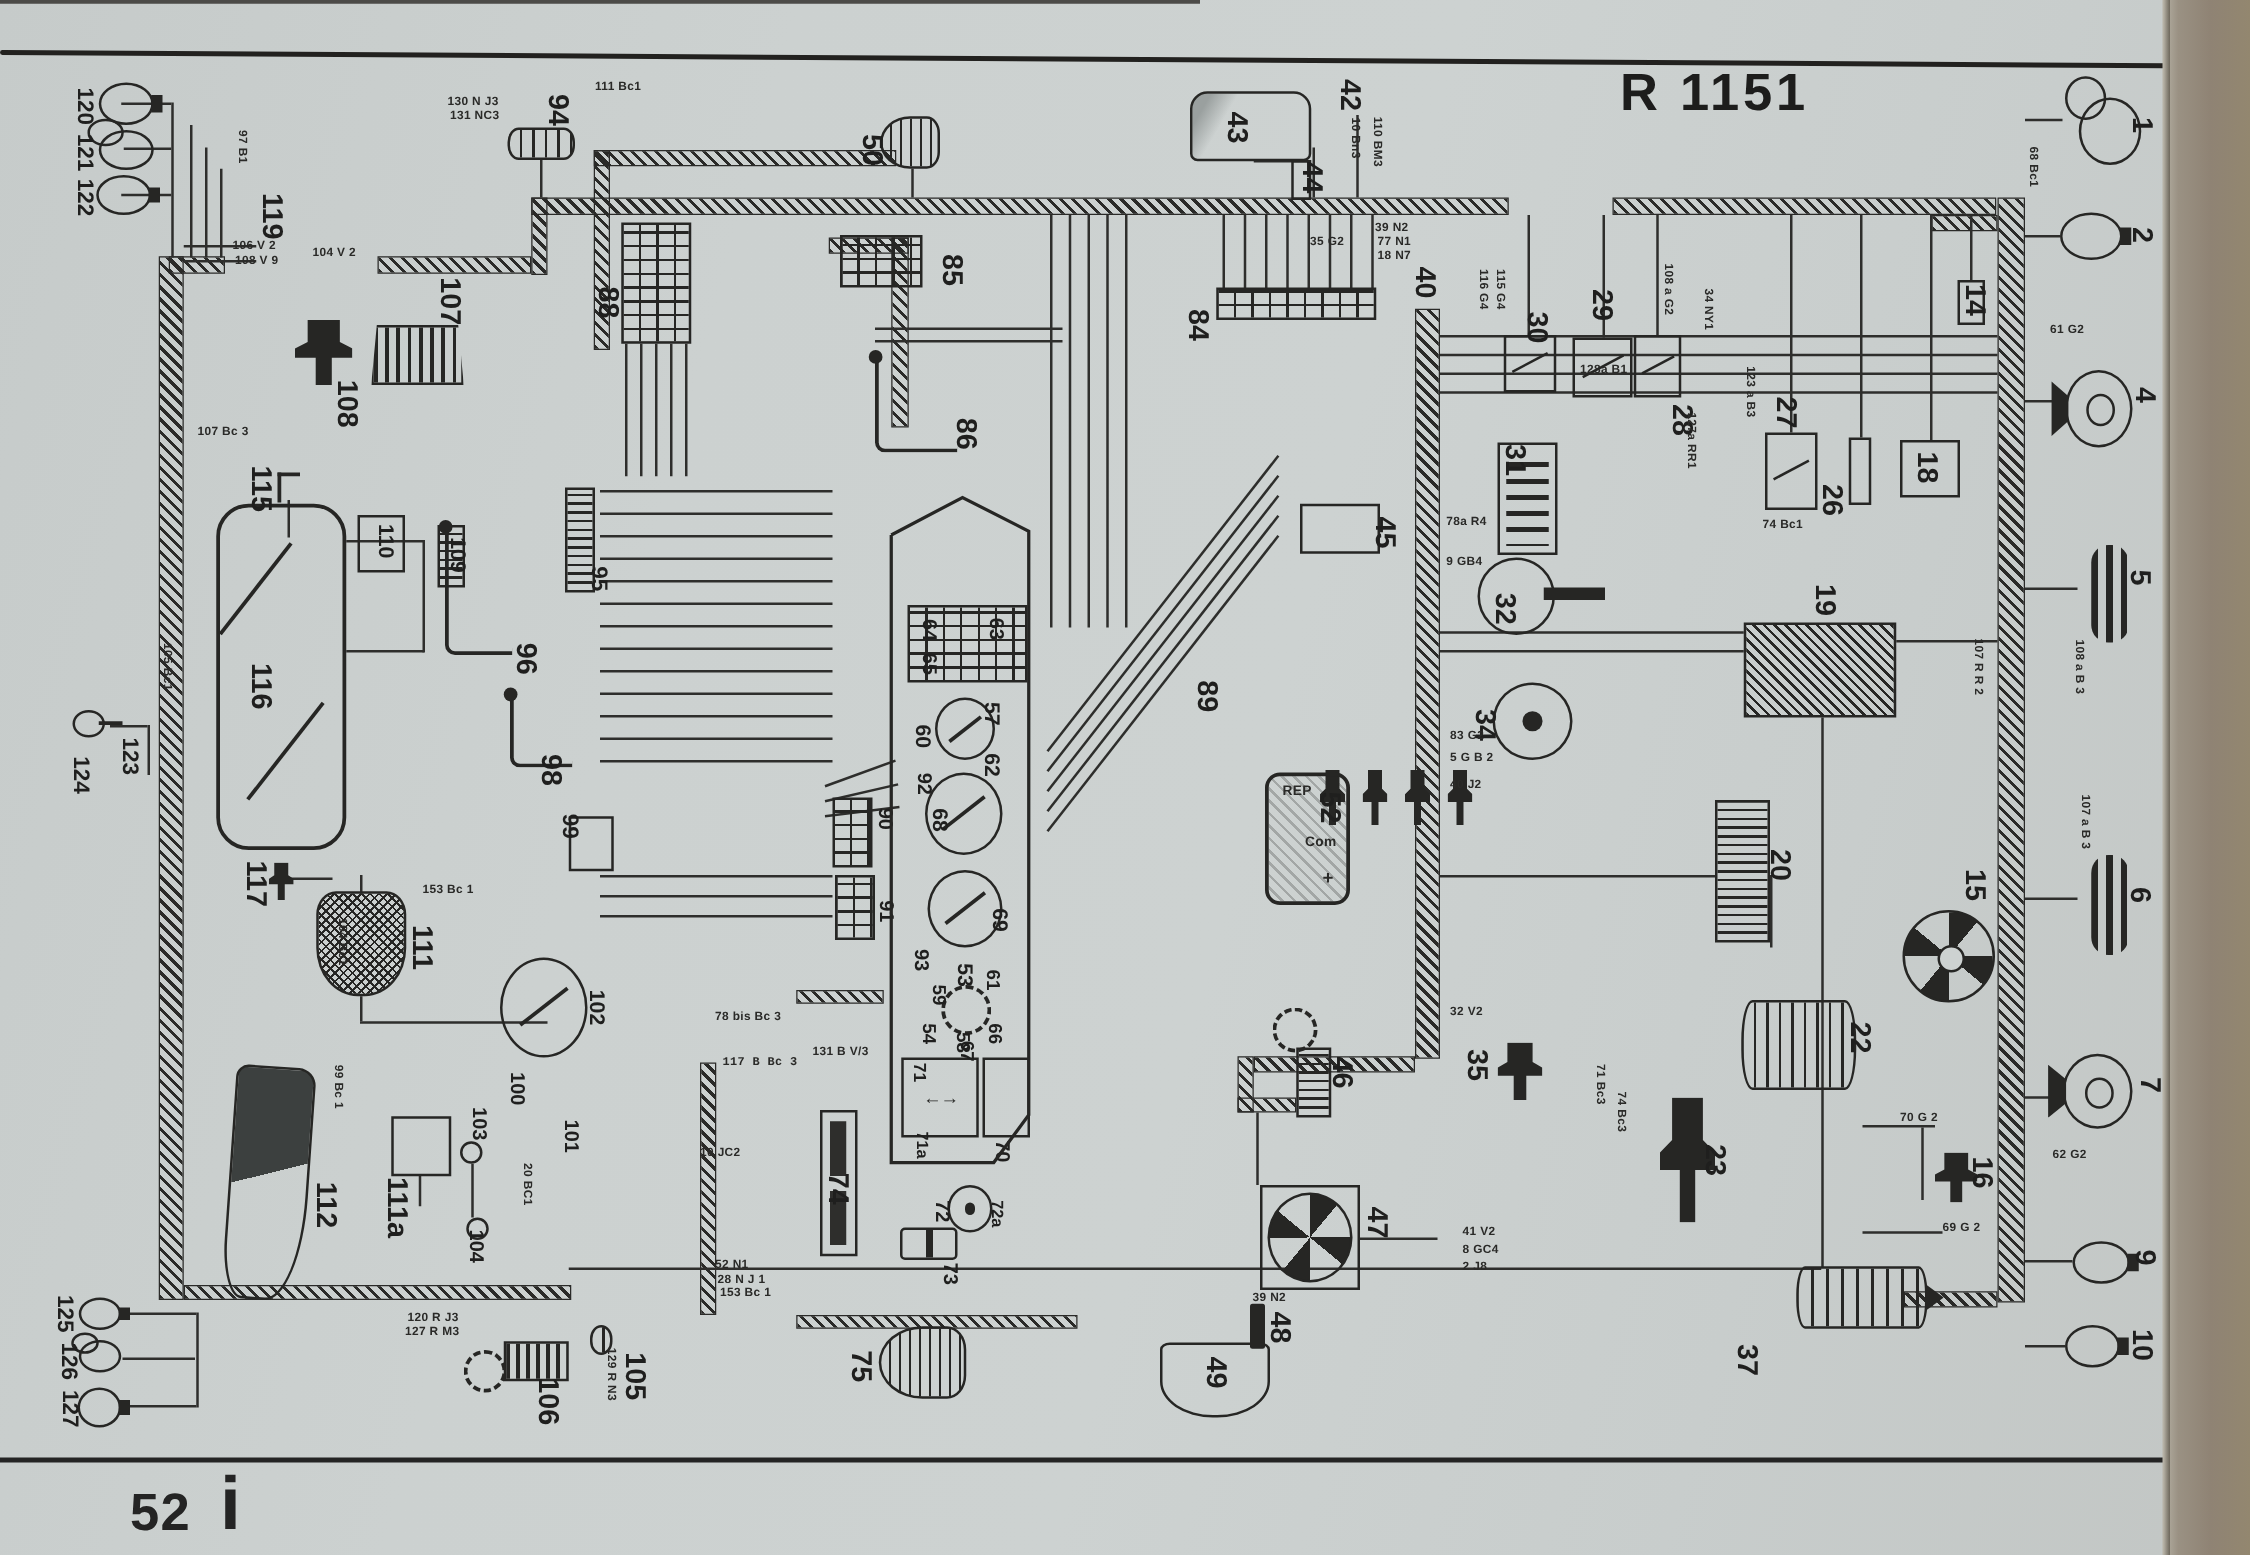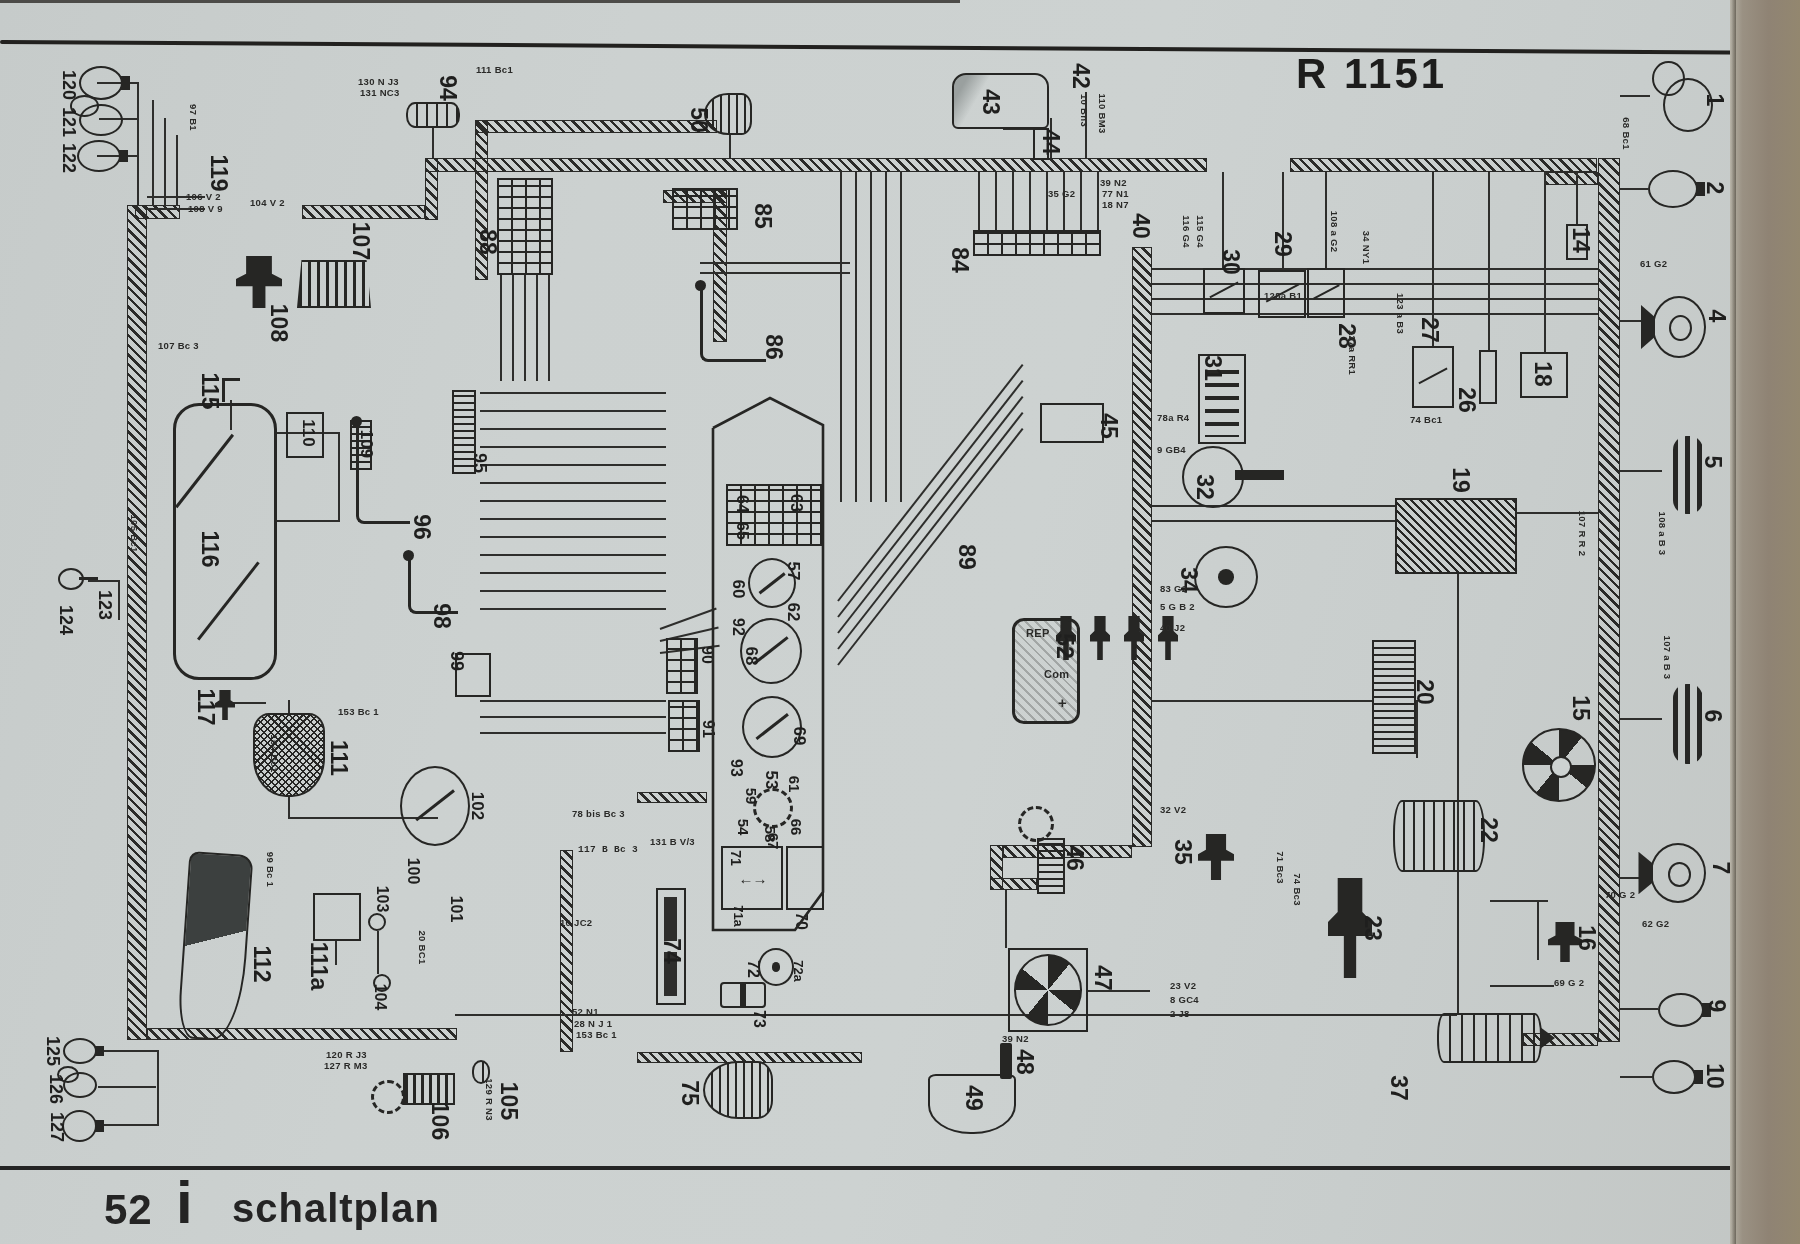--- a/index.html
+++ b/index.html
@@ -437,24 +437,24 @@
       <div class="wl" style="left: 1157px; top: 444px;">9 GB4</div>
       <div class="wl" style="left: 1560px; top: 528px; transform: rotate(90deg);">107 R R 2</div>
       <div class="wl" style="left: 1641px; top: 528px; transform: rotate(90deg);">108 a B 3</div>
       <div class="wl" style="left: 1646px; top: 652px; transform: rotate(90deg);">107 a B 3</div>
       <div class="wl" style="left: 1160px; top: 583px;">83 G2</div>
       <div class="wl" style="left: 1160px; top: 601px;">5 G B 2</div>
       <div class="wl" style="left: 1160px; top: 622px;">40 J2</div>
       <div class="wl" style="left: 1160px; top: 804px;">32 V2</div>
       <div class="wl" style="left: 1264px; top: 862px; transform: rotate(90deg);">71 Bc3</div>
       <div class="wl" style="left: 1281px; top: 884px; transform: rotate(90deg);">74 Bc3</div>
-      <div class="wl" style="left: 1605px; top: 889px;">70 G 2</div>
+      <div class="wl" style="left: 1520px; top: 889px;">70 G 2</div>
       <div class="wl" style="left: 1554px; top: 977px;">69 G 2</div>
       <div class="wl" style="left: 1642px; top: 918px;">62 G2</div>
-      <div class="wl" style="left: 1170px; top: 980px;">23 V2</div>
+      <div class="wl" style="left: 1170px; top: 980px;">41 V2</div>
       <div class="wl" style="left: 1170px; top: 994px;">8 GC4</div>
       <div class="wl" style="left: 1170px; top: 1008px;">2 J8</div>
       <div class="wl" style="left: 338px; top: 706px;">153 Bc 1</div>
       <div class="wl" style="left: 255px; top: 748px; transform: rotate(90deg);">104 Bc1</div>
       <div class="wl" style="left: 253px; top: 864px; transform: rotate(90deg);">99 Bc 1</div>
       <div class="wl" style="left: 405px; top: 942px; transform: rotate(90deg);">20 BC1</div>
       <div class="wl" style="left: 115px; top: 528px; transform: rotate(90deg);">105 Bc1</div>
       <div class="wl" style="left: 650px; top: 836px;">131 B V/3</div>
       <div class="wl" style="left: 578px; top: 844px; font-family: Liberation Mono, monospace;">117 B Bc 3</div>
       <div class="wl" style="left: 572px; top: 808px;">78 bis Bc 3</div>
@@ -472,17 +472,16 @@
     </div>
   <svg id="svgpanel" width="1800" height="1244">
     <polyline id="panelpoly" fill="none" stroke="#262624" stroke-width="2.6" points="713,428 770,398 823,425 823,892 795,930 713,930 713,428"></polyline>
   </svg>
 
   <div id="title">R 1151</div>
 
   <div id="footer-rule"></div>
   <div class="ftxt" id="pg-num">52</div>
   <div class="ftxt" id="pg-i">i</div>
-  <div class="ftxt" id="pg-sec">schaltplan</div>
 
   <div id="fold"></div>
   <div id="fold-crease"></div>
 </div>
 
 </body></html>

